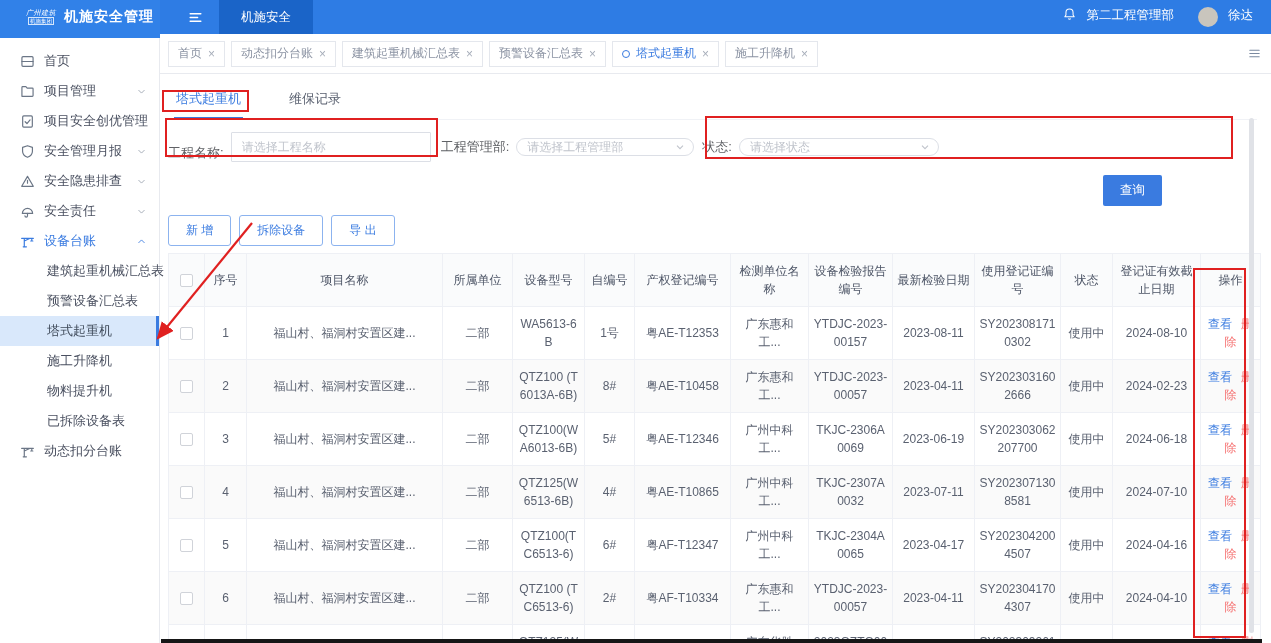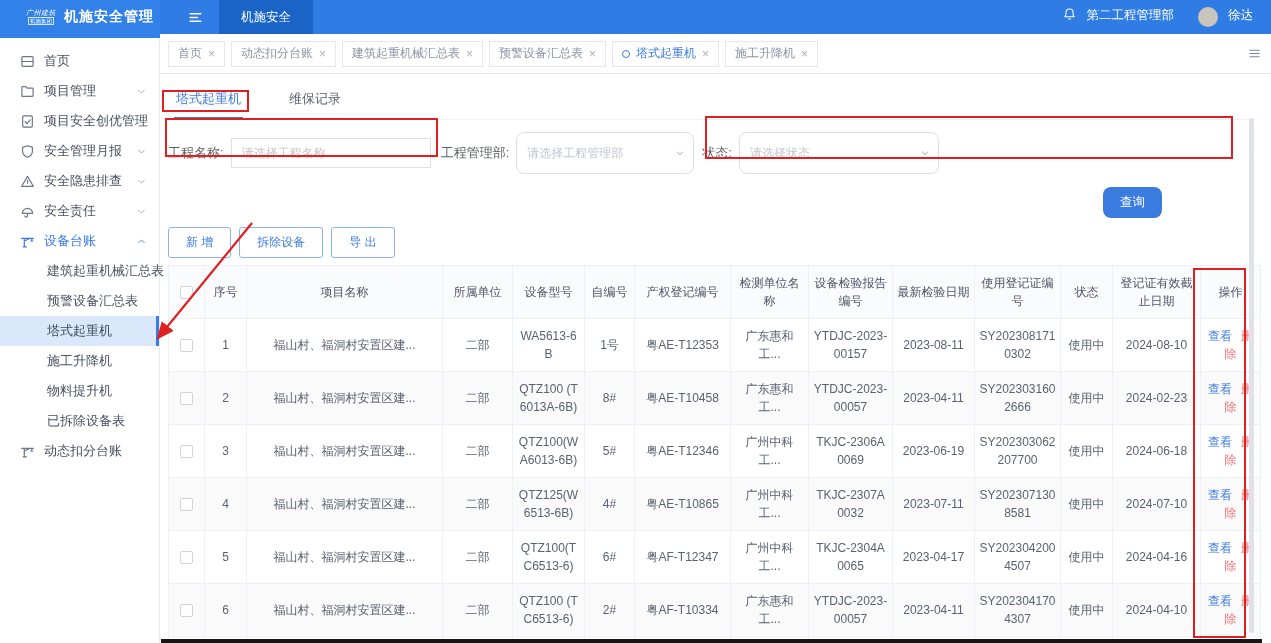--- a/index.html
+++ b/index.html
@@ -50,29 +50,29 @@
 
   .subtabs { display:flex; gap:44px; padding-left:6px; border-bottom:1px solid #f0f2f6; }
   .subtab { font-size:13px; color:#5a6170; padding:7px 2px 9px; cursor:pointer; }
   .subtab.active { color:#3a7be0; border-bottom:2px solid #3a7be0; }
 
   .filters { display:flex; align-items:center; margin-top:12px; }
   .flabel { font-size:13px; color:#606266; margin-right:7px; white-space:nowrap; }
   .filters input { width:200px; height:30px; border:1px solid #dcdfe6; border-radius:1px;
     font-size:12px; padding:0 10px; color:#5a6170; outline:none; }
   .filters input::placeholder { color:#c0c4cc; }
-  .fake-select { position:relative; height:42px; border:1px solid #dcdfe6; border-radius:8px;
+  .fake-select { position:relative; height:18px; border:1px solid #dcdfe6; border-radius:15px;
     display:flex; align-items:center; padding:0 26px 0 10px; font-size:12px; color:#c0c4cc;
     cursor:pointer; background:#fff; }
   .fake-select .sel-chev { position:absolute; right:7px; color:#c0c4cc; display:inline-flex; }
   .g2 { margin-left:10px; } .g3 { margin-left:8px; } .g4 { margin-left:8px; }
-  .filters .grp { display:flex; align-items:center; }
+  .filters .grp { display:flex; align-items:flex-end; }
 
   .search-row { display:flex; justify-content:flex-end; margin-top:13px; padding-right:95px; }
-  .btn-primary { background:#3a7be0; color:#fff; border:none; border-radius:8px;
+  .btn-primary { background:#3a7be0; color:#fff; border:none; border-radius:2px;
     padding:7px 17px; font-size:12.5px; cursor:pointer; }
 
   .toolbar { margin-top:9px; display:flex; gap:8px; }
   .btn-outline { background:#fff; color:#3a7be0; border:1px solid #8cb3ef; border-radius:3px;
     padding:6px 17px; font-size:12px; cursor:pointer; white-space:nowrap; }
 
   table { width:100%; border-collapse:collapse; table-layout:fixed; margin-top:7px; }
   th, td { border:1px solid #eef0f5; font-size:12px; text-align:center; vertical-align:middle;
     padding:8px 4px; line-height:1.5; }
   thead th { background:#fafbfc; color:#4d5566; font-weight:normal; }

